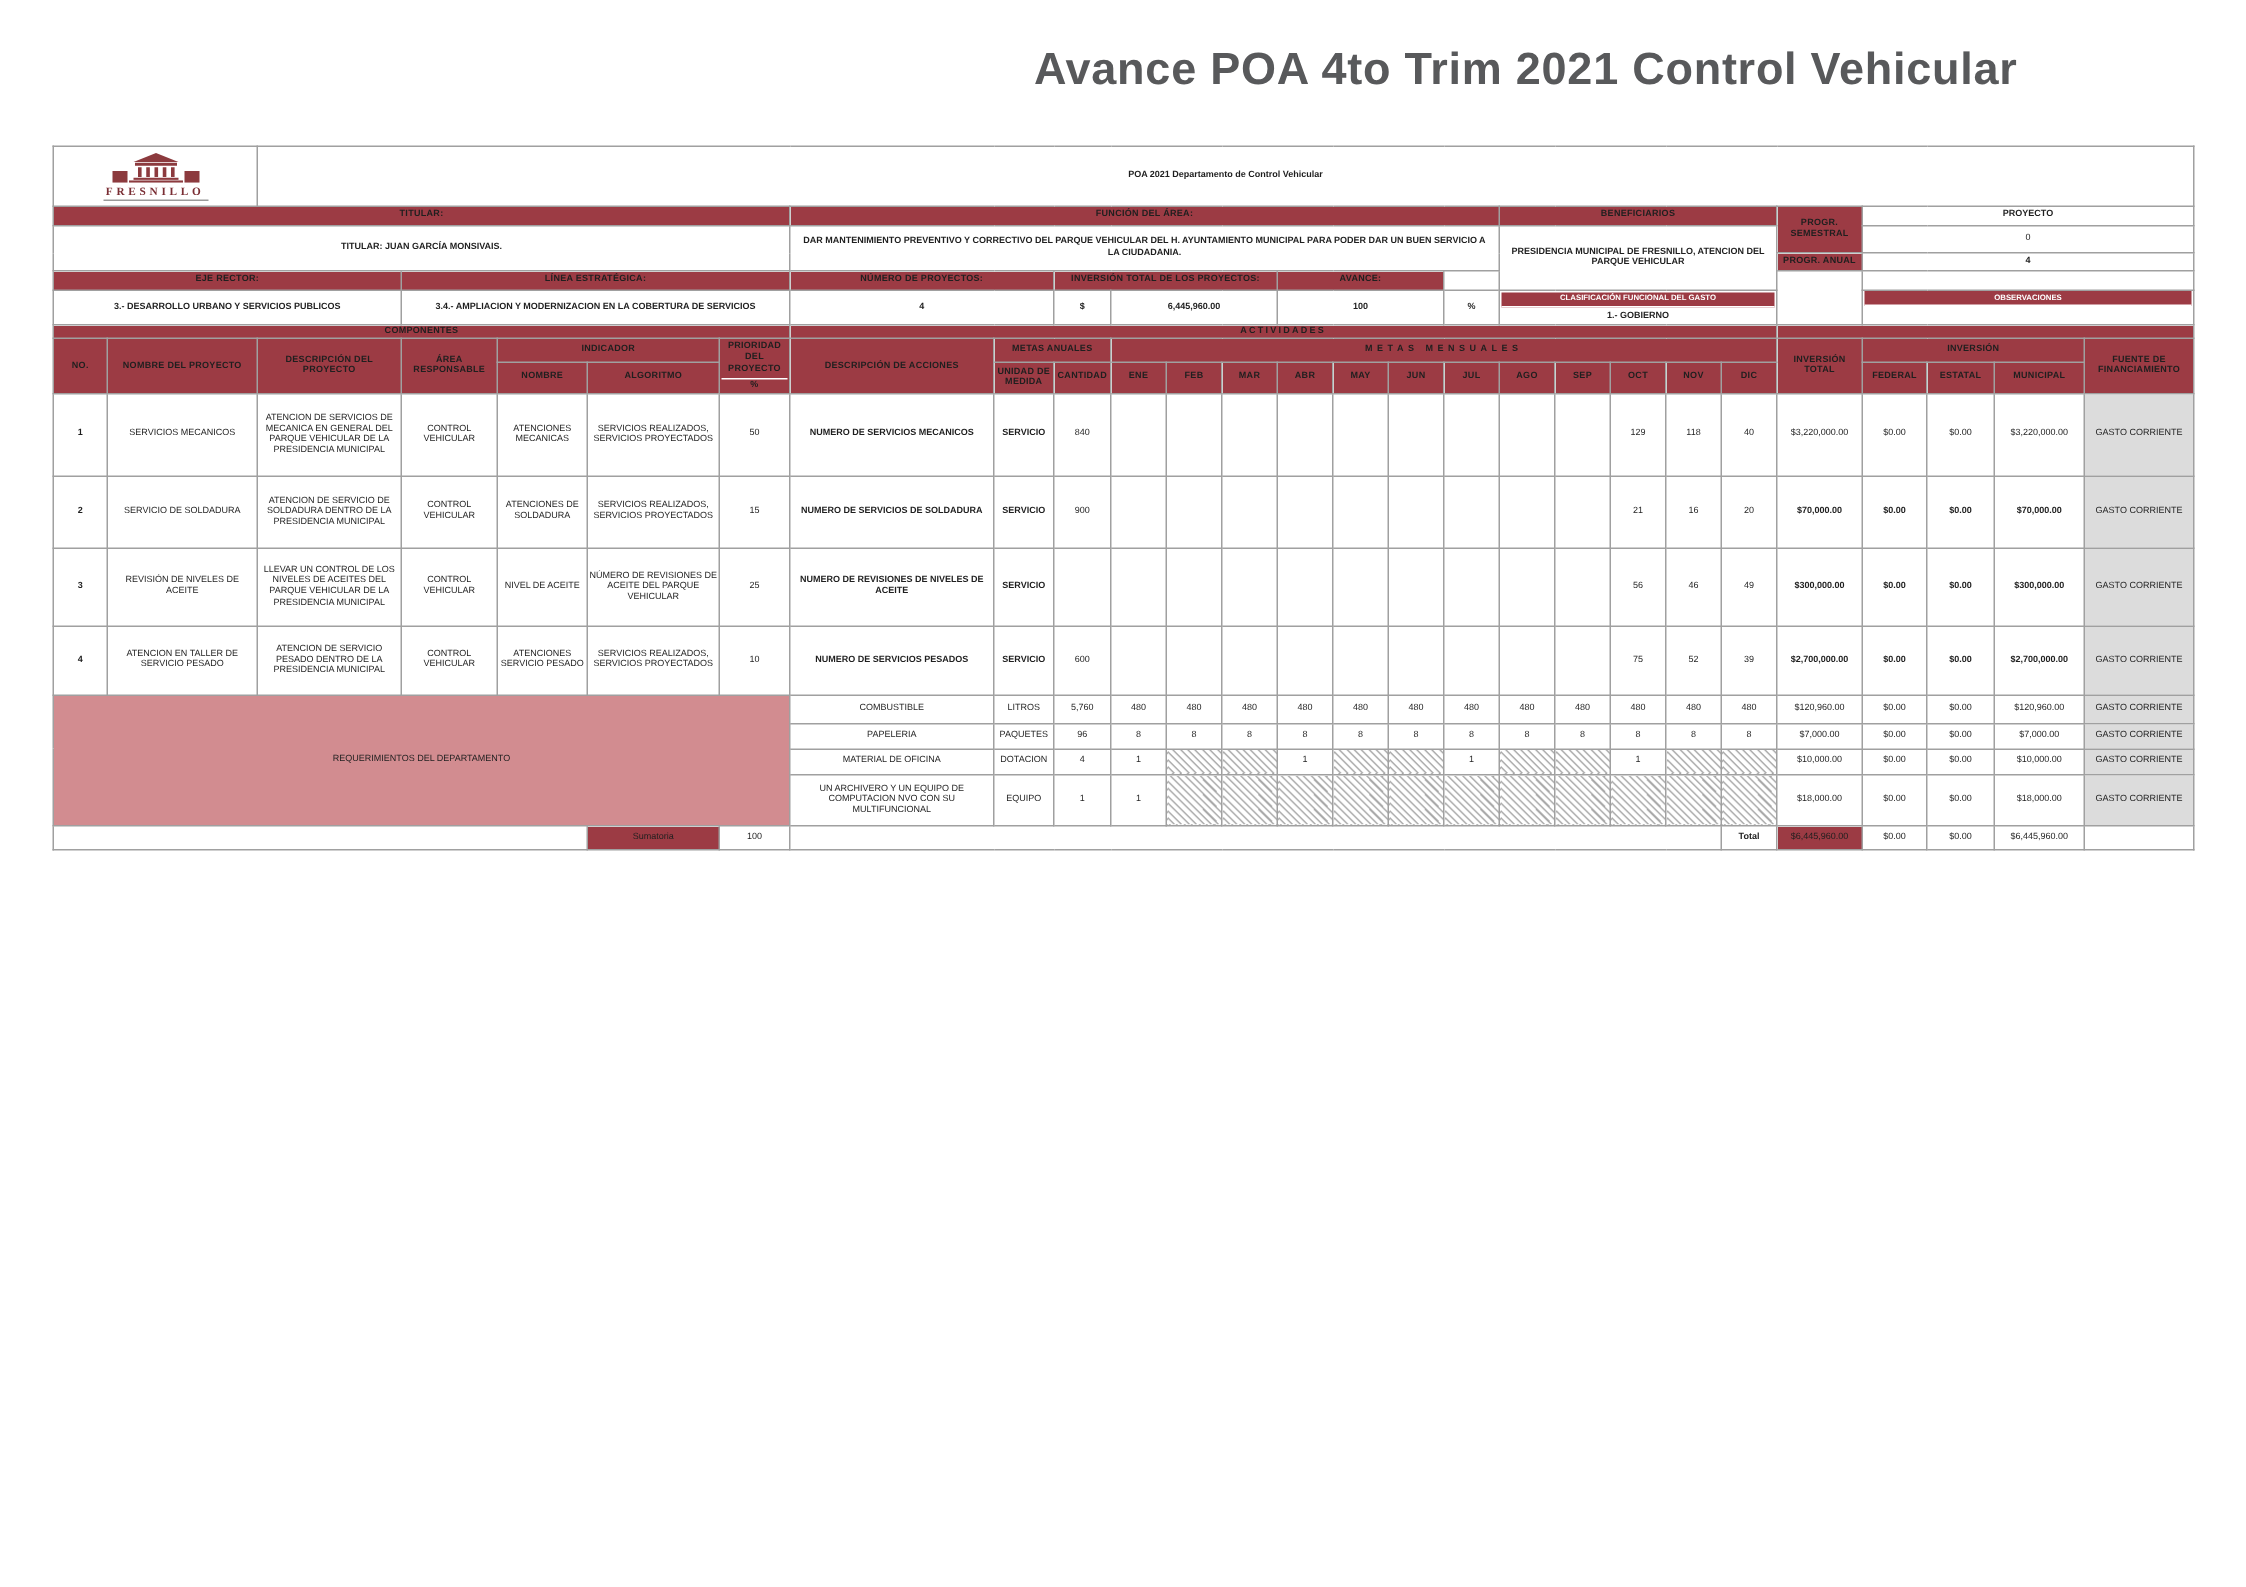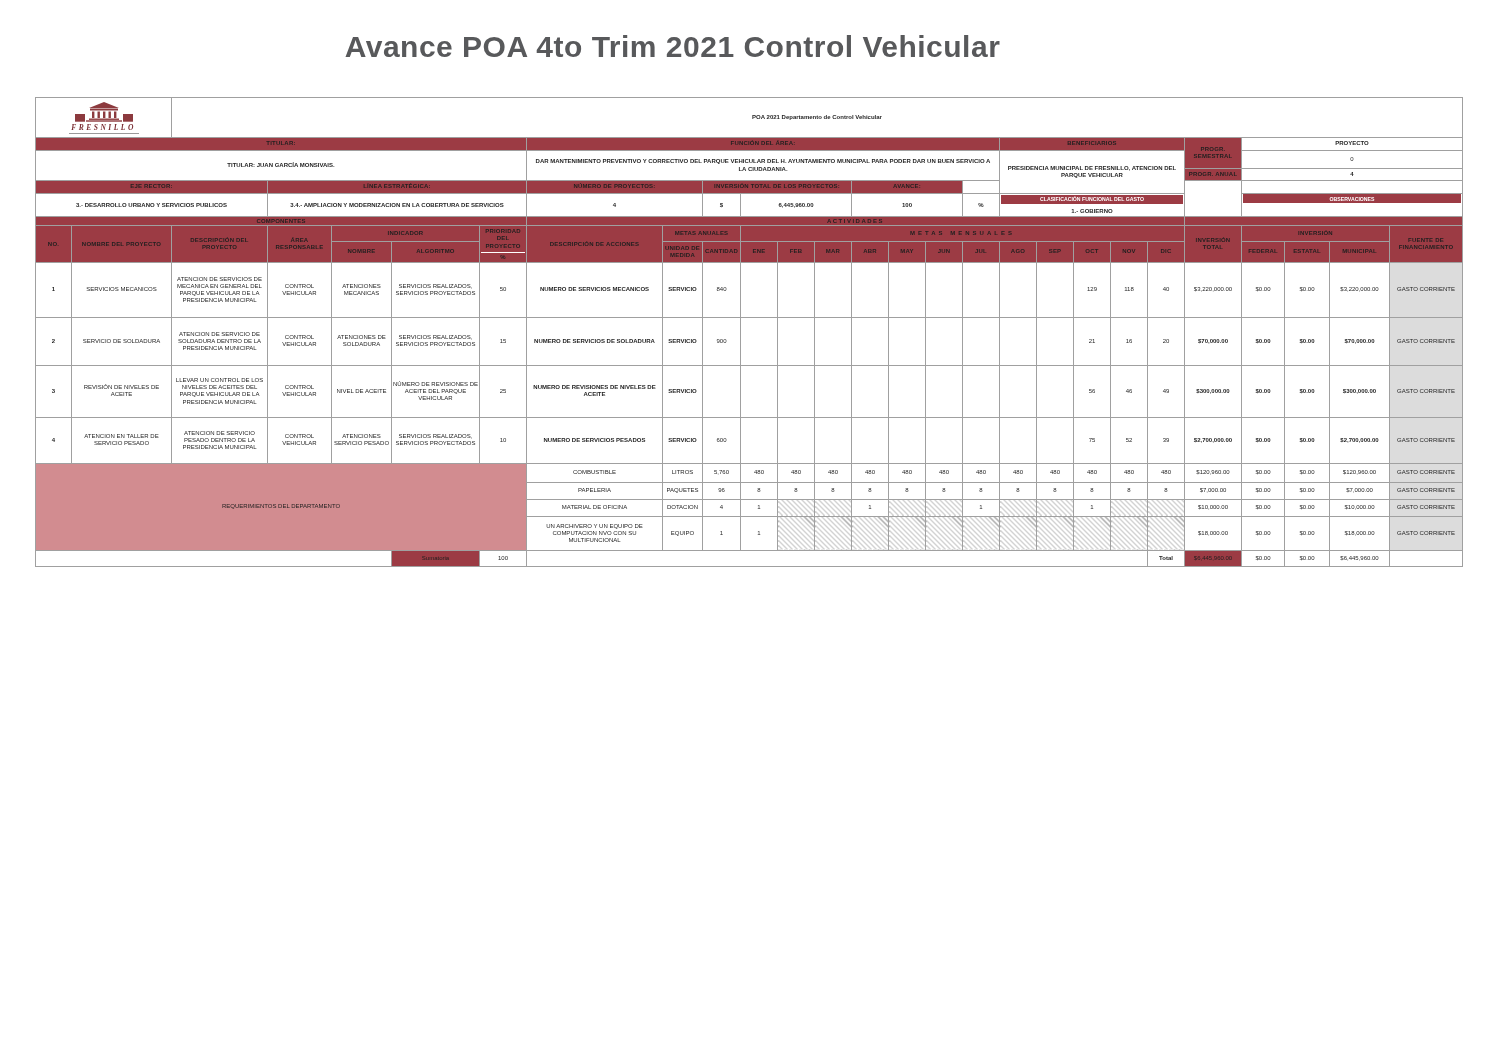--- a/index.html
+++ b/index.html
@@ -3,21 +3,21 @@
 <meta charset="utf-8">
 <style>
   * { box-sizing: border-box; }
   html,body { margin:0; padding:0; }
   body {
     width:1497px; height:1058px; background:#ffffff; position:relative;
     font-family:"Liberation Sans", sans-serif; overflow:hidden;
   }
   .page-title {
     position:absolute; top:30px; left:0; width:1345px; margin:0;
-    text-align:center; font-size:30px; font-weight:bold; color:#58595b;
+    text-align:right; font-size:30px; font-weight:bold; color:#58595b;
     letter-spacing:0.5px;
   }
   table.poa {
     position:absolute; left:35px; top:97px; width:1427px;
     border-collapse:collapse; table-layout:fixed;
   }
   .poa td {
     border:1px solid #a0a0a0; font-size:6px; line-height:1.2; padding:0 1px;
     text-align:center; vertical-align:middle; color:#1f1f1f; overflow:hidden;
     word-wrap:break-word;
@@ -43,21 +43,21 @@
   .stack .band-red {
     background:#9c3b44; color:#ffffff; font-weight:bold; font-size:5.2px;
     padding:1.5px 0; border-bottom:1px solid #ffffff;
   }
   .stack .band-val { font-weight:bold; font-size:6px; padding-top:3px; }
   .stack .band-empty { height:12px; }
   .logocell { padding:2px 0; }
   .logo-wrap { display:flex; flex-direction:column; align-items:center; width:100%; }
   .logo-name {
     font-family:"Liberation Serif", serif; font-size:7.5px; letter-spacing:2.5px;
-    color:#7a2e34; font-weight:bold; margin-top:1px;font-style:italic;
+    color:#7a2e34; font-weight:bold; margin-top:1px;
   }
   .logo-rule { width:70px; height:1px; background:#9a9a9a; margin-top:1px; }
   .doctitle {
     text-align:left; color:#9c3b44; font-weight:bold; font-size:10px;
     padding-left:10px; vertical-align:middle;
   }
   .sum-label {
     background:#9c3b44; color:#ffffff; font-size:8px; border:1px solid #ffffff;
   }
   .sum-red {

